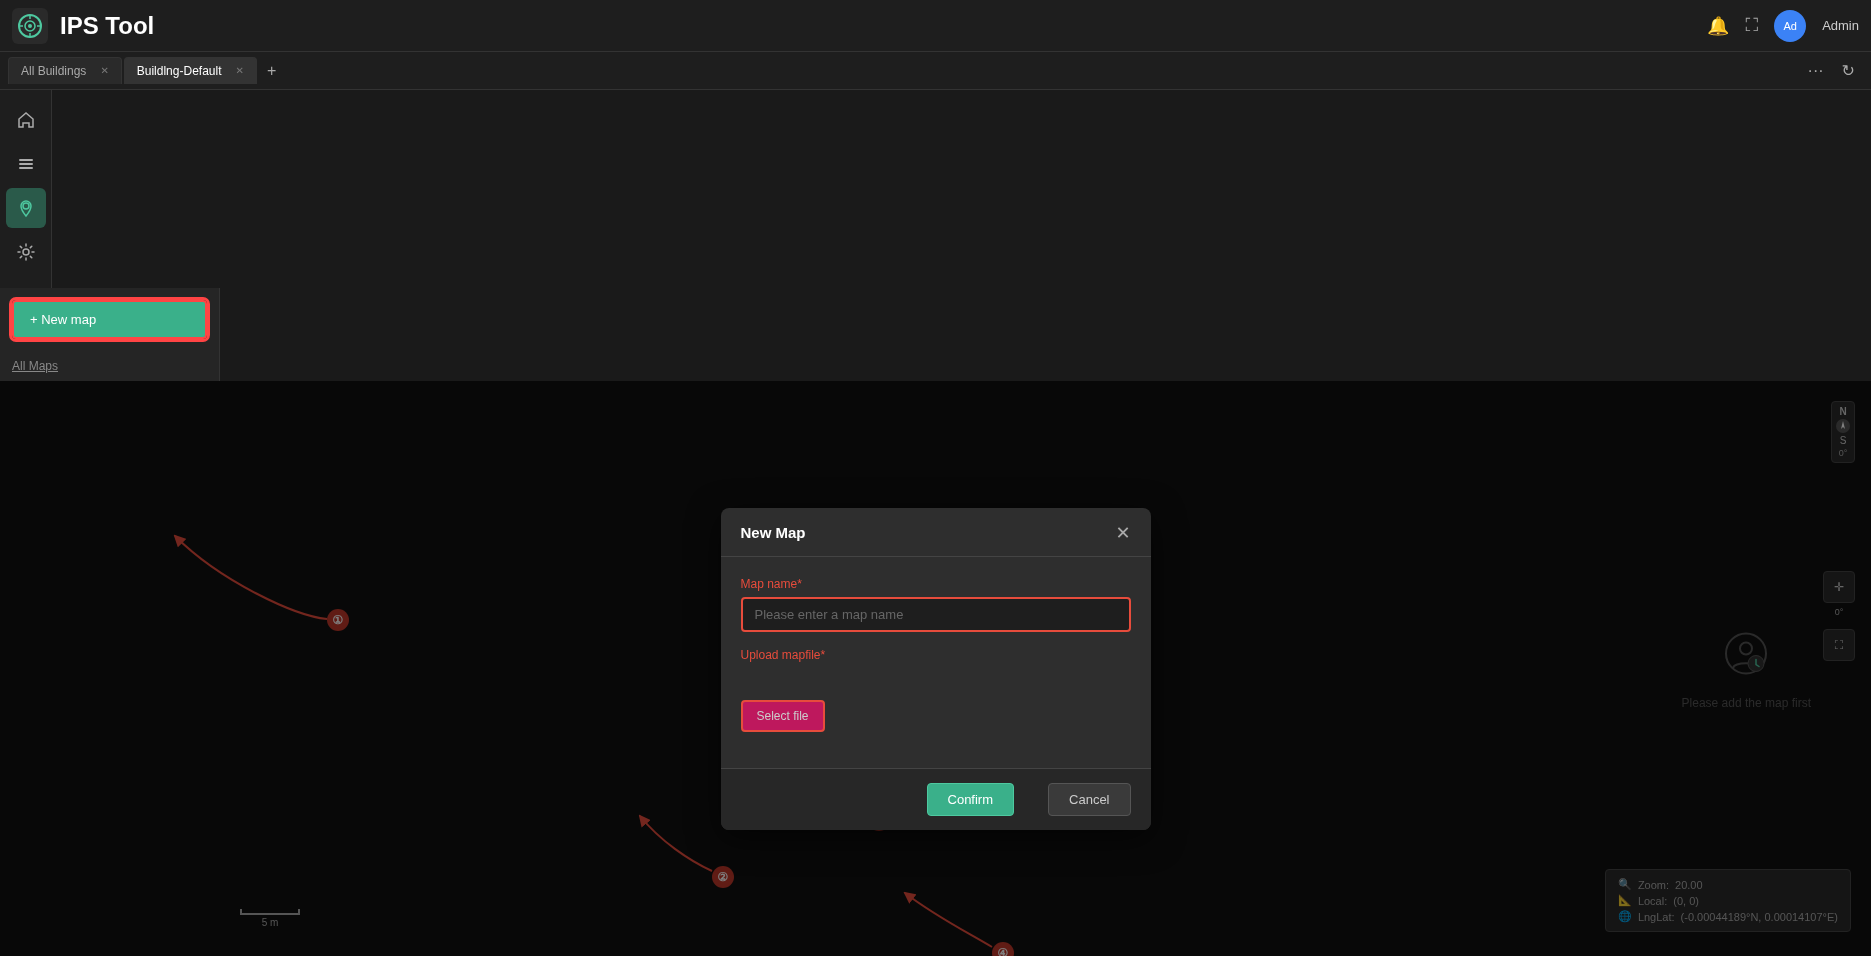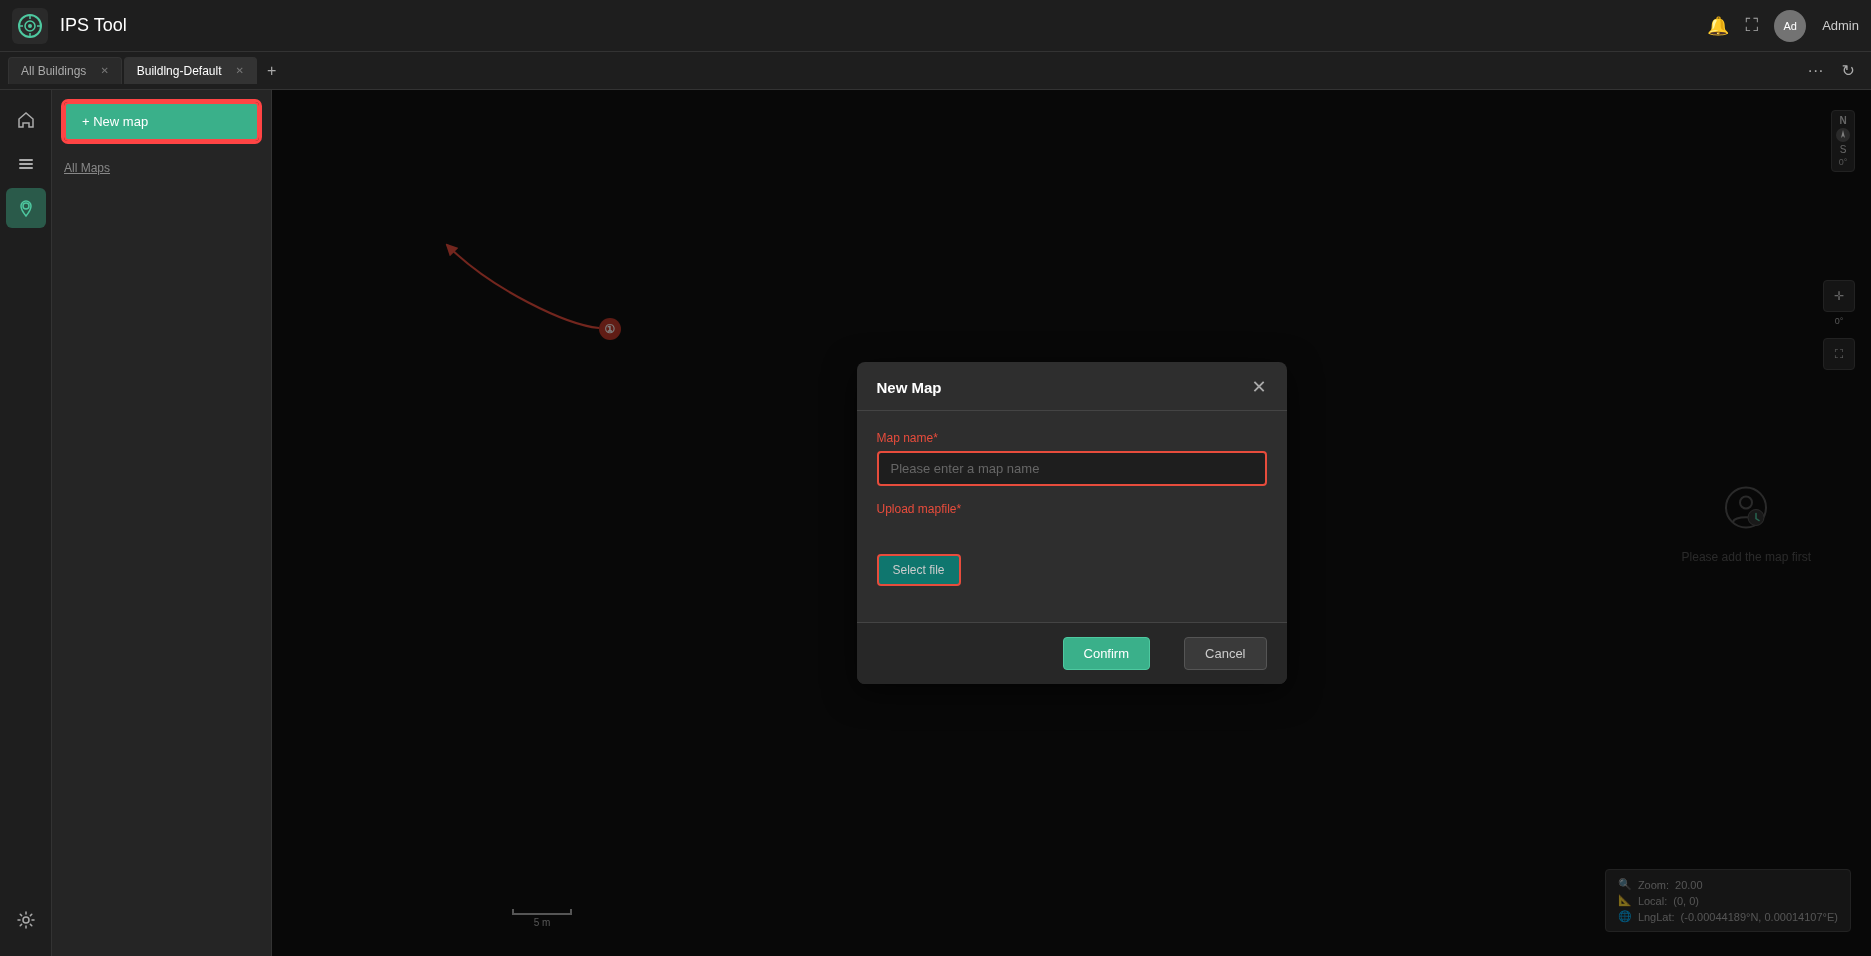--- a/index.html
+++ b/index.html
@@ -5,40 +5,40 @@
     * { box-sizing: border-box; margin: 0; padding: 0; }
     body { background: #1a1a1a; color: #ccc; font-family: 'Segoe UI', Arial, sans-serif; font-size: 13px; width: 1871px; height: 956px; overflow: hidden; }
 
     
     .header {
       display: flex; align-items: center; background: #1e1e1e; height: 52px;
       border-bottom: 1px solid #333; padding: 0 12px; gap: 12px;
     }
     .header-logo { width: 36px; height: 36px; background: #2a2a2a; border-radius: 6px; display: flex; align-items: center; justify-content: center; }
     .header-logo svg { width: 26px; height: 26px; }
-    .header-title { color: #fff; font-size: 18px; font-weight: 400; }
+    .header-title { color: #fff; font-size: 24px; font-weight: 700; }
     .header-right { margin-left: auto; display: flex; align-items: center; gap: 16px; }
     .header-icon { color: #aaa; font-size: 18px; cursor: pointer; }
-    .header-avatar { width: 32px; height: 32px; background: #737373; border-radius: 50%; display: flex; align-items: center; justify-content: center; font-size: 11px; color: #fff; cursor: pointer; }
+    .header-avatar { width: 32px; height: 32px; background: #3b82f6; border-radius: 50%; display: flex; align-items: center; justify-content: center; font-size: 11px; color: #fff; cursor: pointer; }
     .header-admin { color: #ccc; font-size: 13px; }
 
     
     .tabbar {
       display: flex; align-items: center; background: #1e1e1e; height: 38px;
       border-bottom: 1px solid #333; padding: 0 8px; gap: 2px;
     }
     .tab { display: flex; align-items: center; gap: 14px; padding: 6px 12px; background: #2a2a2a; border-radius: 4px 4px 0 0; cursor: pointer; color: #aaa; font-size: 12px; border: 1px solid #333; border-bottom: none; }
     .tab.active { background: #333; color: #fff; }
     .tab-close { color: #777; font-size: 10px; cursor: pointer; line-height: 1; }
     .tab-add { background: none; border: none; color: #aaa; font-size: 16px; cursor: pointer; padding: 4px 8px; }
     .tab-more { margin-left: auto; color: #aaa; font-size: 16px; cursor: pointer; padding: 4px 8px; }
     .tab-refresh { color: #aaa; font-size: 16px; cursor: pointer; padding: 4px 8px; }
 
     
-    .main { display: flex; height: calc(956px - 52px - 38px); }
+    .main { display: flex; height: calc(956px - 52px - 38px); flex-direction: column; }
 
     
     .sidebar-icons { width: 52px; background: #1e1e1e; border-right: 1px solid #333; display: flex; flex-direction: column; align-items: center; padding-top: 10px; gap: 4px; }
     .sidebar-icon-item { width: 40px; height: 40px; display: flex; align-items: center; justify-content: center; border-radius: 6px; cursor: pointer; color: #aaa; font-size: 18px; }
     .sidebar-icon-item.active { background: #2a5a4a; color: #4ec9a0; }
     .sidebar-settings { margin-top: auto; margin-bottom: 16px; }
 
     
     .left-panel { width: 220px; background: #252525; border-right: 1px solid #333; display: flex; flex-direction: column; }
     .new-map-btn {
@@ -91,21 +91,21 @@
     .dialog-body { padding: 20px; }
     .form-group { margin-bottom: 16px; }
     .form-label { font-size: 12px; color: #ccc; margin-bottom: 6px; display: block; }
     .form-label span { color: #e74c3c; }
     .form-input {
       width: 100%; padding: 8px 12px; background: #1e1e1e; border: 2px solid #e74c3c;
       border-radius: 4px; color: #aaa; font-size: 13px; outline: none;
     }
     .form-input::placeholder { color: #666; }
     .select-file-btn {
-      padding: 7px 14px; background: #0f766e; border: 2px solid #e74c3c;
+      padding: 7px 14px; background: #be185d; border: 2px solid #e74c3c;
       border-radius: 4px; color: #ccc; font-size: 12px; cursor: pointer; margin-top: 32px;
     }
     .dialog-footer { display: flex; align-items: center; justify-content: flex-end; gap: 10px; padding: 14px 20px; background: #272727; border-top: 1px solid #444; }
     .btn-confirm { padding: 8px 20px; background: #3ab08a; border: 1px solid #4ec9a0; border-radius: 4px; color: #fff; font-size: 13px; cursor: pointer; }
     .btn-cancel { padding: 8px 20px; background: #3a3a3a; border: 1px solid #555; border-radius: 4px; color: #ccc; font-size: 13px; cursor: pointer; margin-left: 24px; }
 
   </style>
 </head>
 <body>
 

